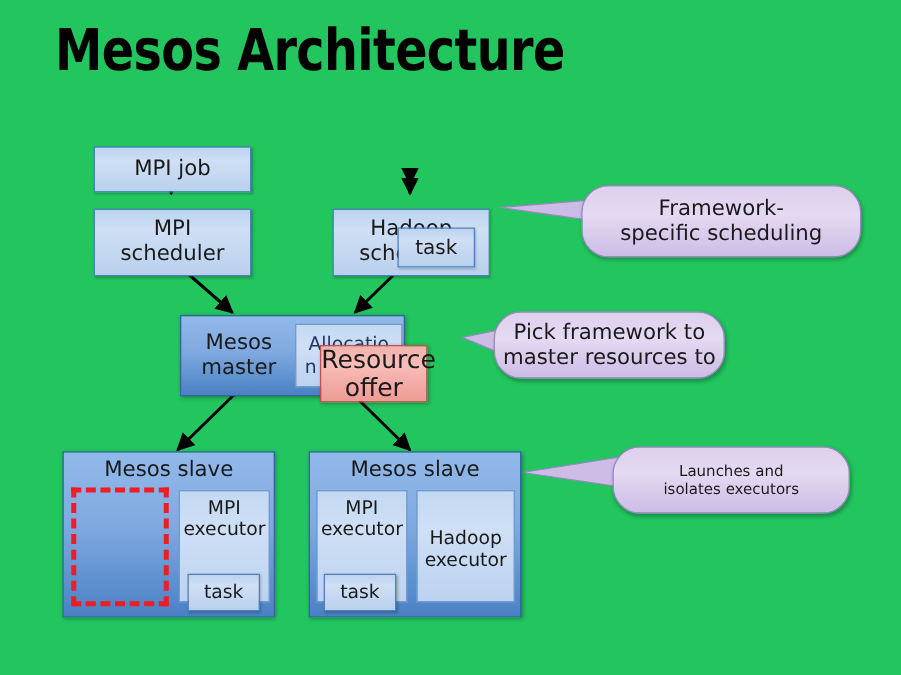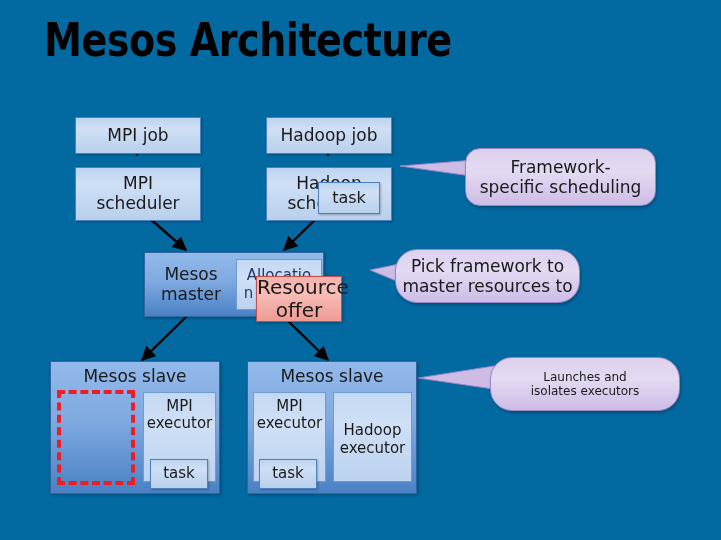--- a/index.html
+++ b/index.html
@@ -4,21 +4,21 @@
 <style>
   html, body {
     margin: 0;
     padding: 0;
     background: #ffffff;
   }
   #slide {
     position: relative;
     width: 721px;
     height: 540px;
-    background: #0369a1;
+    background: #22c55e;
     overflow: hidden;
     font-family: "DejaVu Sans", "Liberation Sans", sans-serif;
   }
 
   
   #title {
     position: absolute;
     left: 44px;
     top: 13px;
     font-size: 46px;
@@ -160,23 +160,20 @@
 
   <div class="box pale" style="left:75px; top:105px; width:126px; height:37px; font-size:17px;">
     <span class="label">MPI job</span>
   </div>
 
   <div class="box pale" style="left:75px; top:155px; width:126px; height:54px; font-size:17px; white-space:pre-line;">
     <span class="label">MPI
 scheduler</span>
   </div>
 
-  <div class="box pale" style="left:266px; top:105px; width:126px; height:37px; font-size:17px;">
-    <span class="label">Hadoop job</span>
-  </div>
 
   <div class="box pale" style="left:266px; top:155px; width:126px; height:54px; font-size:17px; white-space:pre-line;">
     <span class="label">Hadoop
 scheduler</span>
   </div>
 
   <div class="box pale" style="left:318px; top:170px; width:62px; height:32px; font-size:16px;">
     <span class="label">task</span>
   </div>
 
@@ -221,21 +218,21 @@
 
   <div class="box pale" style="left:259px; top:447px; width:58px; height:30px; font-size:15px;">
     <span class="label">task</span>
   </div>
 
   <div class="box inner" style="left:333px; top:392px; width:79px; height:90px; align-items:center; font-size:15px;">
     <span class="label" style="white-space:pre-line; margin-top:5px;">Hadoop
 executor</span>
   </div>
 
-  <div class="callout" style="left:465px; top:148px; width:191px; height:58px; font-size:17px; white-space:pre-line;border-radius:15px;">
+  <div class="callout" style="left:465px; top:148px; width:224px; height:58px; font-size:17px; white-space:pre-line;">
     <span class="label">Framework-
 specific scheduling</span>
   </div>
 
   <div class="callout" style="left:395px; top:249px; width:185px; height:54px; font-size:17px; white-space:pre-line;">
     <span class="label">Pick framework to
 master resources to</span>
   </div>
 
   <div class="callout" style="left:490px; top:357px; width:190px; height:54px; font-size:12px; white-space:pre-line;">

